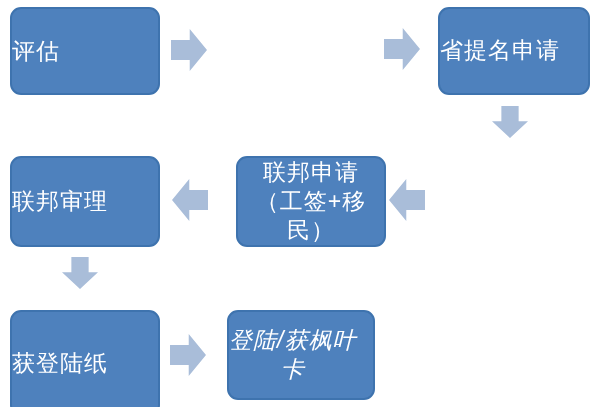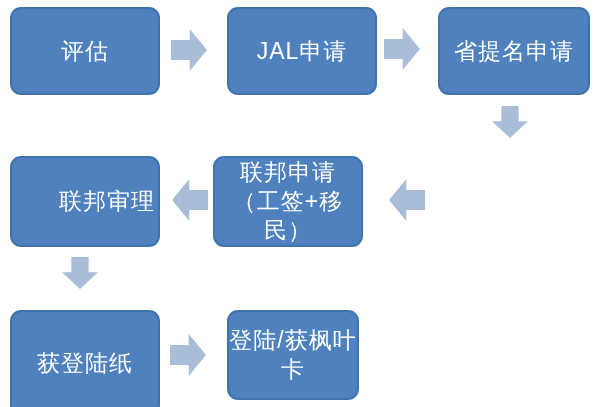--- a/index.html
+++ b/index.html
@@ -20,21 +20,21 @@
     overflow: hidden;
   }
   .box {
     position: absolute;
     background: var(--box-fill);
     border: 2px solid var(--box-border);
     border-radius: 11px;
     color: var(--text);
     display: flex;
     align-items: center;
-    justify-content: center;
+    justify-content: flex-start;
     text-align: center;
   }
   .box-label {
     font-size: 23px;
     line-height: 1.25;
     white-space: pre-line;
     letter-spacing: 1px;
   }
   .arrow {
     position: absolute;
@@ -45,47 +45,44 @@
   }
   .arrow.left {
     clip-path: polygon(100% 26%, 48% 26%, 48% 0, 0 50%, 48% 100%, 48% 74%, 100% 74%);
   }
   .arrow.down {
     clip-path: polygon(26% 0, 74% 0, 74% 48%, 100% 48%, 50% 100%, 0 48%, 26% 48%);
   }
   
   .b1 { left: 10px;  top: 7px;   width: 150px; height: 88px; }
   .b2 { left: 227px; top: 7px;   width: 150px; height: 88px; }
-  .b3 { left: 438px; top: 7px;   width: 152px; height: 88px; }
-  .b4 { left: 10px;  top: 156px; width: 150px; height: 91px; padding-left: 44px; }
-  .b5 { left: 213px; top: 156px; width: 150px; height: 91px; }
+  .b3 { left: 438px; top: 7px;   width: 152px; height: 88px; font-family: Liberation Serif, serif; }
+  .b4 { left: 10px;  top: 156px; width: 150px; height: 91px; }
+  .b5 { left: 236px; top: 156px; width: 150px; height: 91px; }
   .b6 { left: 438px; top: 156px; width: 152px; height: 88px; }
   .b7 { left: 10px;  top: 310px; width: 150px; height: 106px; }
-  .b8 { left: 227px; top: 310px; width: 132px; height: 90px; }
+  .b8 { left: 227px; top: 310px; width: 148px; height: 90px; font-style: italic; }
   
   .a1 { left: 171px; top: 29px;  width: 36px; height: 42px; }
   .a2 { left: 384px; top: 28px;  width: 36px; height: 42px; }
   .a3 { left: 492px; top: 106px; width: 36px; height: 32px; }
   .a4 { left: 389px; top: 179px; width: 36px; height: 42px; }
   .a5 { left: 172px; top: 179px; width: 36px; height: 42px; }
   .a6 { left: 62px;  top: 257px; width: 36px; height: 32px; }
   .a7 { left: 170px; top: 334px; width: 36px; height: 42px; }
 </style>
 </head>
 <body>
 
 <div class="canvas">
 
   <div class="box b1">
     <span class="box-label">评估</span>
   </div>
   <div class="arrow right a1"></div>
-  <div class="box b2">
-    <span class="box-label">JAL申请</span>
-  </div>
   <div class="arrow right a2"></div>
   <div class="box b3">
     <span class="box-label">省提名申请</span>
   </div>
 
   <div class="arrow down a3"></div>
 
   <div class="arrow left a4"></div>
   <div class="box b5">
     <span class="box-label">联邦申请

